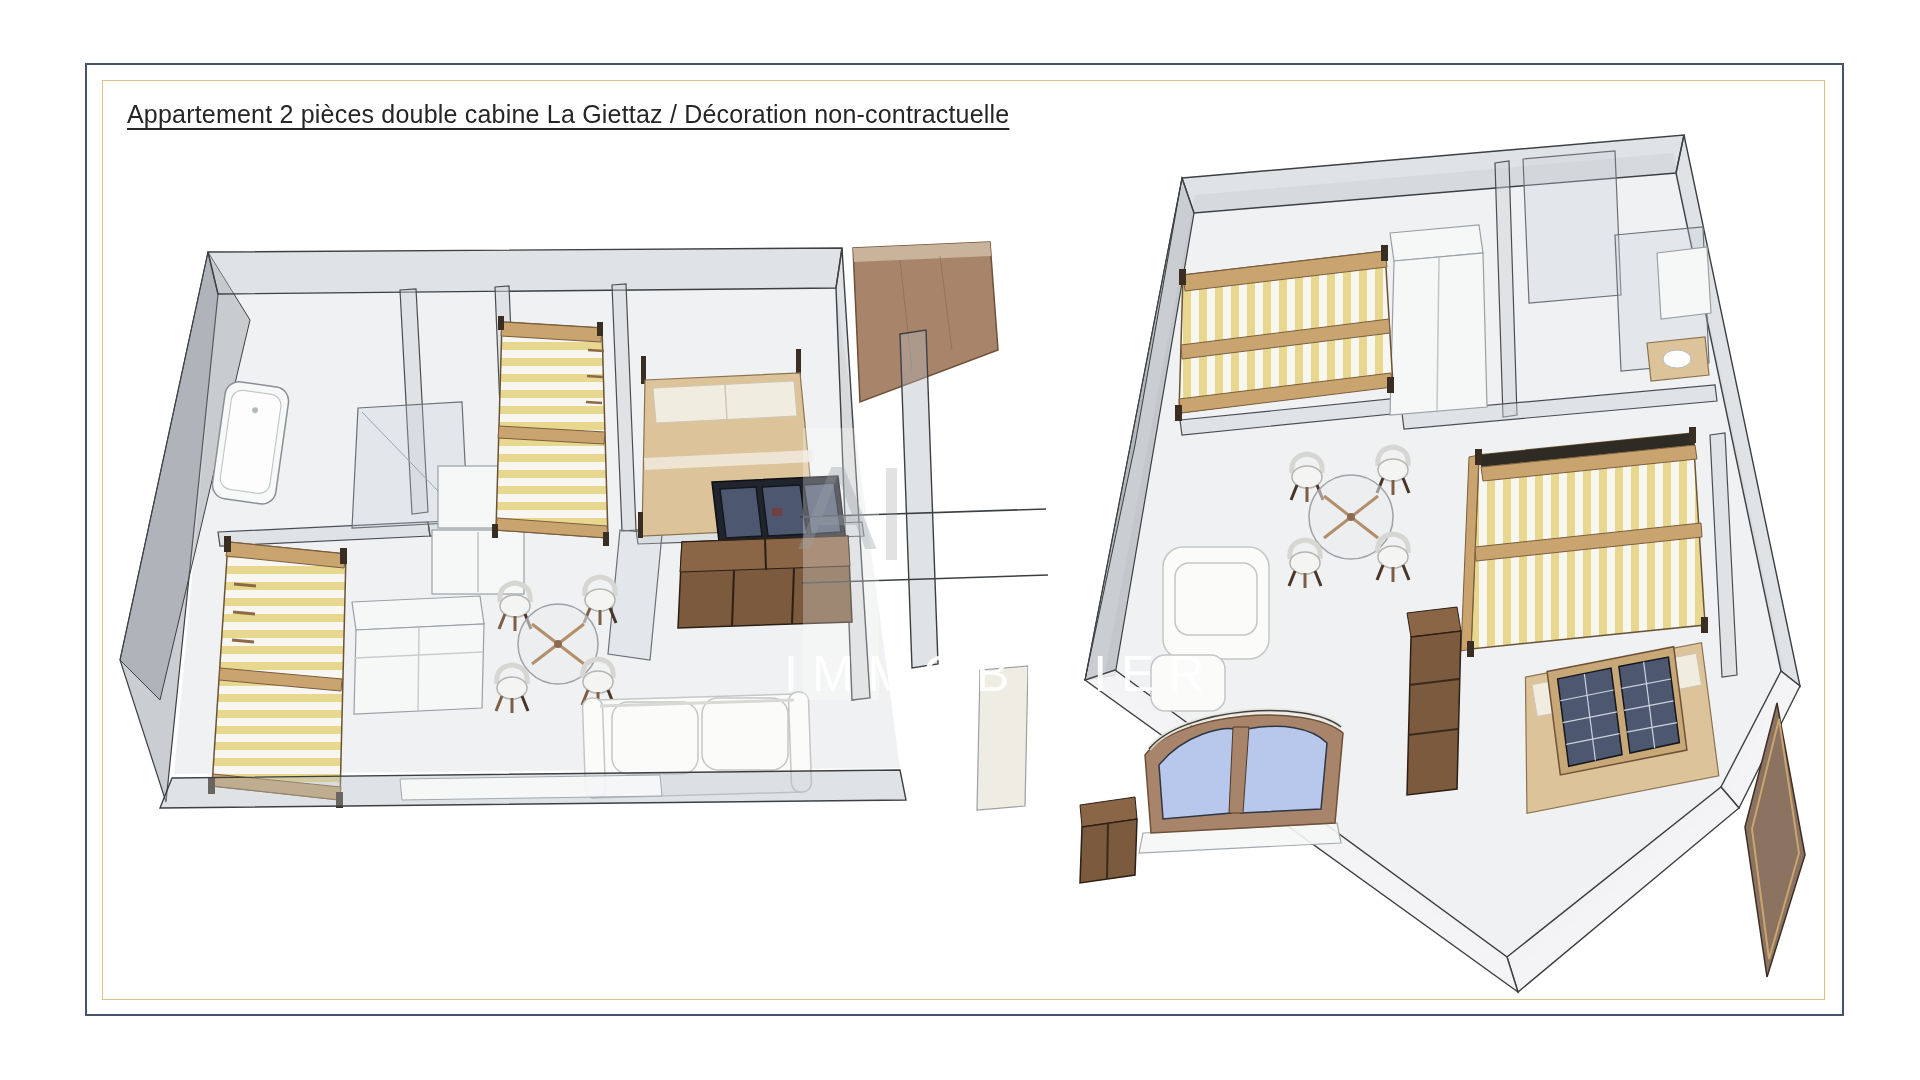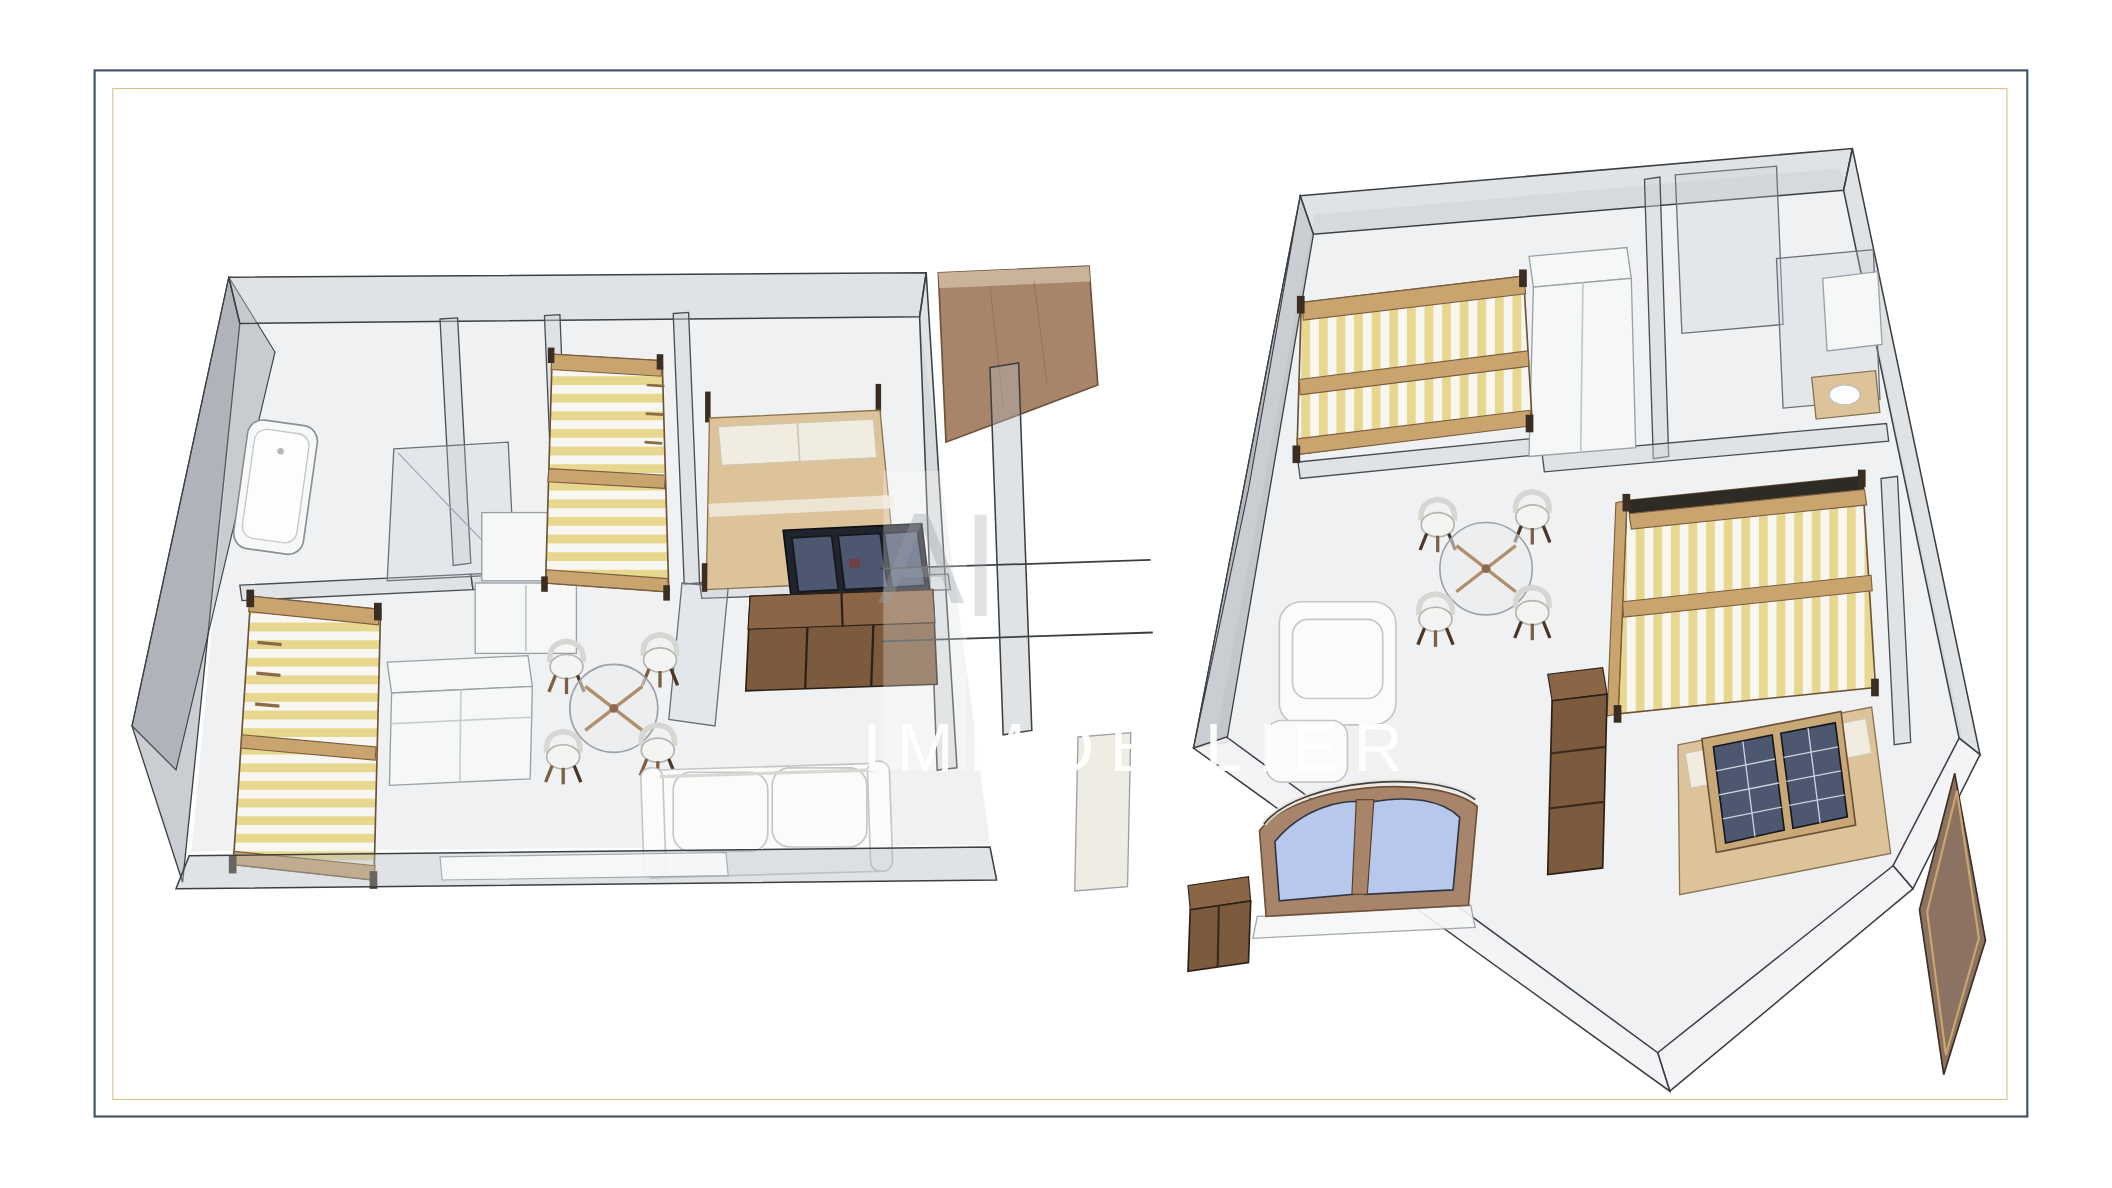--- a/index.html
+++ b/index.html
@@ -15,21 +15,21 @@
   .plan-left{left:100px;top:230px;}
   .plan-right{left:1055px;top:115px;}
 
   
   .wm-band{position:absolute;left:803px;top:428px;width:76px;height:272px;
         background:rgba(255,255,255,.28);z-index:6;}
   .wm-frag{position:absolute;left:798px;top:440px;font-size:118px;color:#9aa0a6;
         opacity:.36;z-index:6;font-weight:400;}
   .wm-bar{position:absolute;left:886px;top:468px;width:11px;height:92px;
         background:#9aa0a6;opacity:.30;z-index:6;}
-  .wm-text{position:absolute;left:784px;top:645px;font-size:62px;letter-spacing:14px;
+  .wm-text{position:absolute;left:784px;top:645px;font-size:50px;letter-spacing:14px;
         color:rgba(255,255,255,.92);z-index:6;font-weight:400;}
 
   
   .floor{fill:var(--floor,#EDEFF0);}
   .wallband{fill:rgba(178,184,190,.40);stroke:#3c4043;stroke-width:1.4;}
   .wallband2{fill:rgba(150,156,163,.50);stroke:#3c4043;stroke-width:1.2;}
   .wallfront{fill:rgba(242,243,245,.88);stroke:#3c4043;stroke-width:1.4;}
   .partition{fill:rgba(205,210,215,.45);stroke:#4a4e53;stroke-width:1.2;}
   .glass{fill:rgba(200,210,218,.30);stroke:#6b7076;stroke-width:1.2;}
   .white{fill:#f6f7f7;stroke:#9aa0a5;stroke-width:1.2;}
@@ -49,20 +49,21 @@
   .striped{stroke:#6b5335;stroke-width:1.5;}
 </style>
 </head>
 <body>
 
 <div class="page">
 
   <div class="frame-outer"></div>
   <div class="frame-inner"></div>
 
+  <div class="title">Appartement 2 pièces double cabine La Giettaz / Décoration non-contractuelle</div>
 
   <svg class="plan plan-left" width="950" height="640" viewBox="0 0 950 640">
     <defs>
       <pattern id="stripeHL" width="20" height="16" patternUnits="userSpaceOnUse">
         <rect class="stW" width="20" height="16"></rect>
         <rect class="stY" width="20" height="8"></rect>
       </pattern>
       <g id="chairL">
         <path d="M-15,-4 Q-17,-21 0,-23 Q17,-21 15,-4" fill="none" stroke="#d6d6d2" stroke-width="5"></path>
         <ellipse cx="0" cy="0" rx="15" ry="11" fill="#f4f4f2" stroke="#b5b5b0" stroke-width="1.5"></ellipse>

